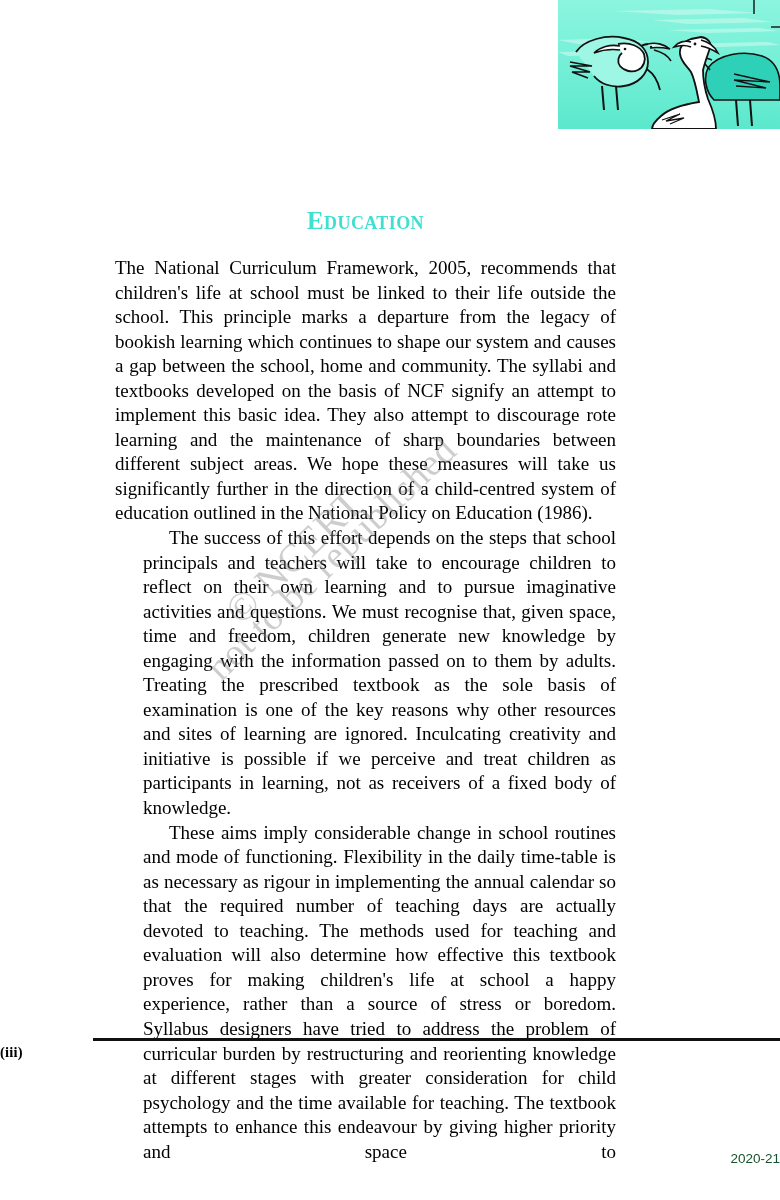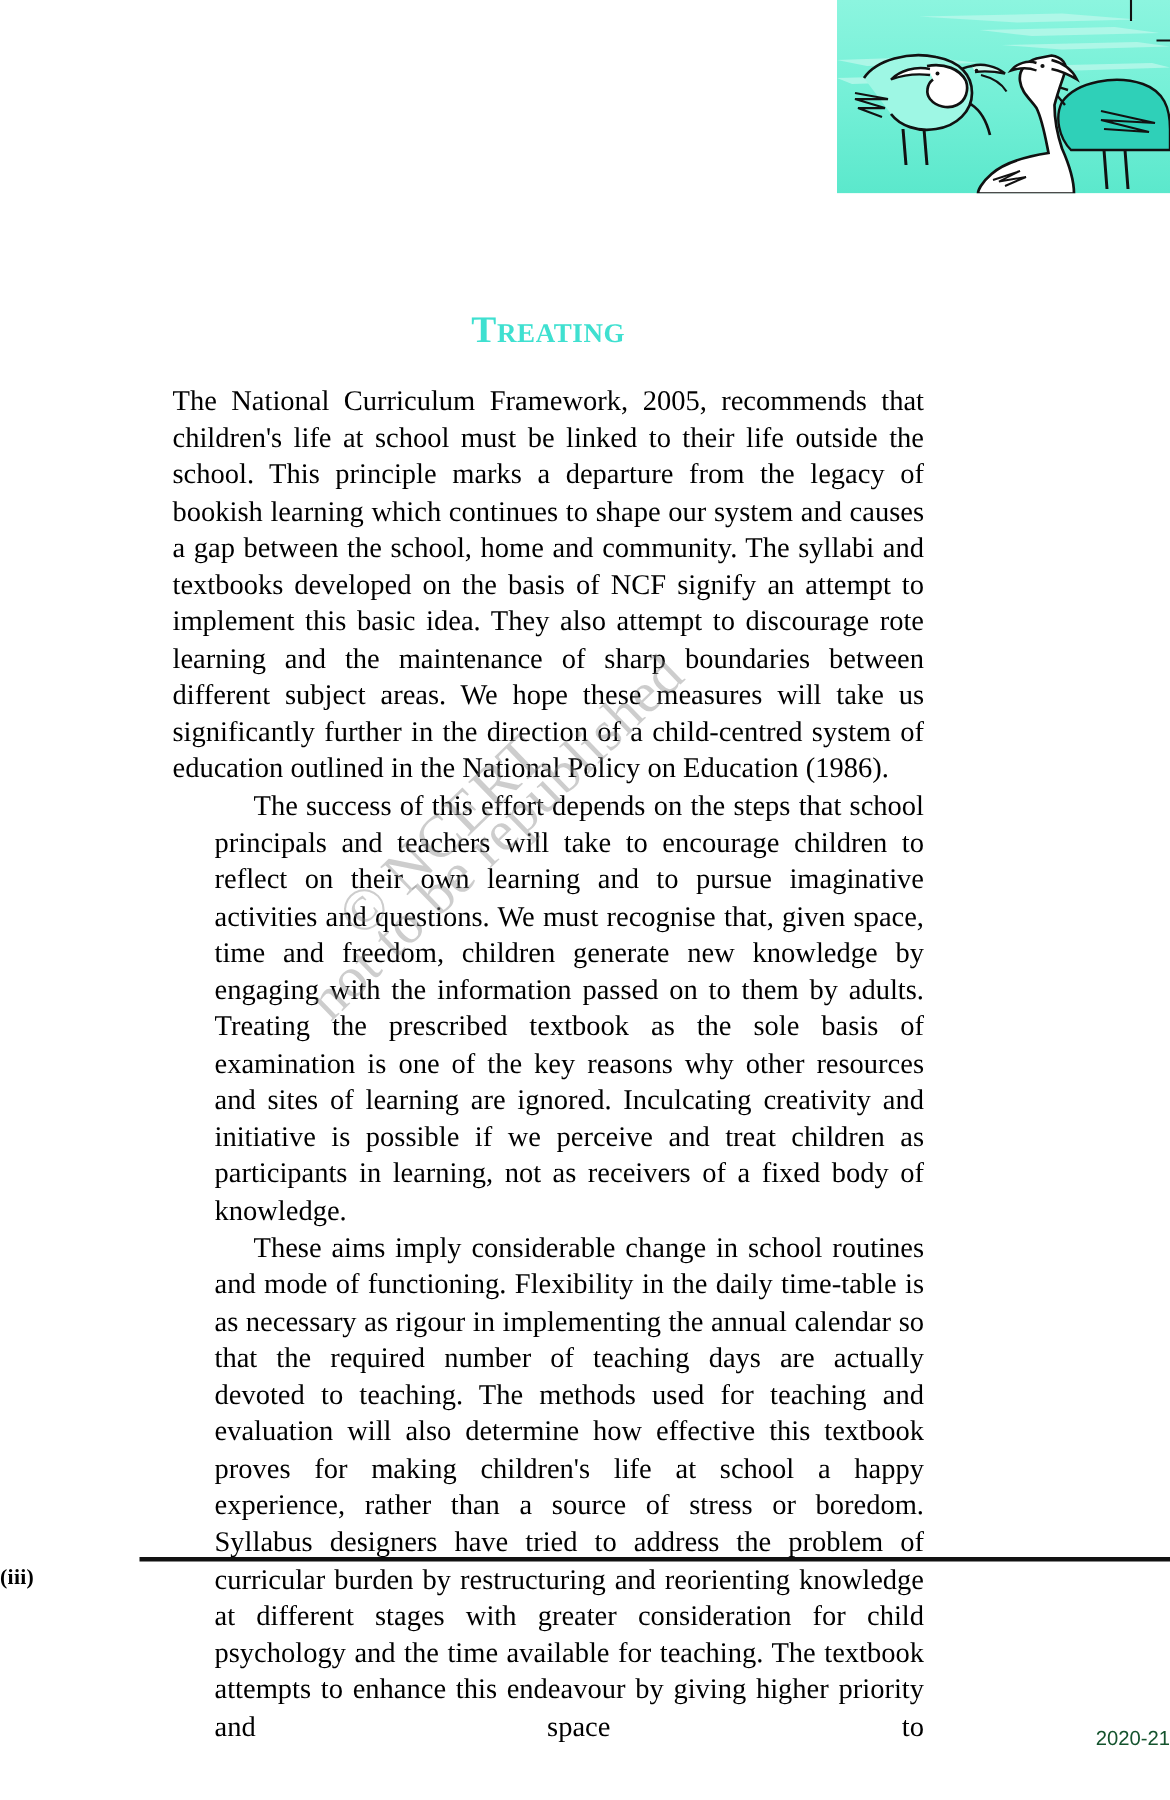--- a/index.html
+++ b/index.html
@@ -204,21 +204,21 @@
       <path d="M196 0 L196 14"></path>
       <path d="M213 27 L222 27"></path>
     </g>
 
     <rect x="0" y="122" width="222" height="7" fill="#FFFFFF" opacity="0"></rect>
   </svg>
 </div>
 
 <div id="page-body">
 
-  <h1 id="foreword-title" style="color: rgb(63, 224, 208);">Treating</h1>
+  <h1 id="foreword-title" style="color: rgb(63, 224, 208);">Education</h1>
 
   <div id="prose">
     <p>The National Curriculum Framework, 2005, recommends that children's life at school must be linked to their life outside the school. This principle marks a departure from the legacy of bookish learning which continues to shape our system and causes a gap between the school, home and community. The syllabi and textbooks developed on the basis of NCF signify an attempt to implement this basic idea. They also attempt to discourage rote learning and the maintenance of sharp boundaries between different subject areas. We hope these measures will take us significantly further in the direction of a child-centred system of education outlined in the National Policy on Education (1986).</p>
     <p class="indented">The success of this effort depends on the steps that school principals and teachers will take to encourage children to reflect on their own learning and to pursue imaginative activities and questions. We must recognise that, given space, time and freedom, children generate new knowledge by engaging with the information passed on to them by adults. Treating the prescribed textbook as the sole basis of examination is one of the key reasons why other resources and sites of learning are ignored. Inculcating creativity and initiative is possible if we perceive and treat children as participants in learning, not as receivers of a fixed body of knowledge.</p>
     <p class="indented cutoff">These aims imply considerable change in school routines and mode of functioning. Flexibility in the daily time-table is as necessary as rigour in implementing the annual calendar so that the required number of teaching days are actually devoted to teaching. The methods used for teaching and evaluation will also determine how effective this textbook proves for making children's life at school a happy experience, rather than a source of stress or boredom. Syllabus designers have tried to address the problem of curricular burden by restructuring and reorienting knowledge at different stages with greater consideration for child psychology and the time available for teaching. The textbook attempts to enhance this endeavour by giving higher priority and space to</p>
   </div>
 
 </div>
 
 <div id="watermark">

